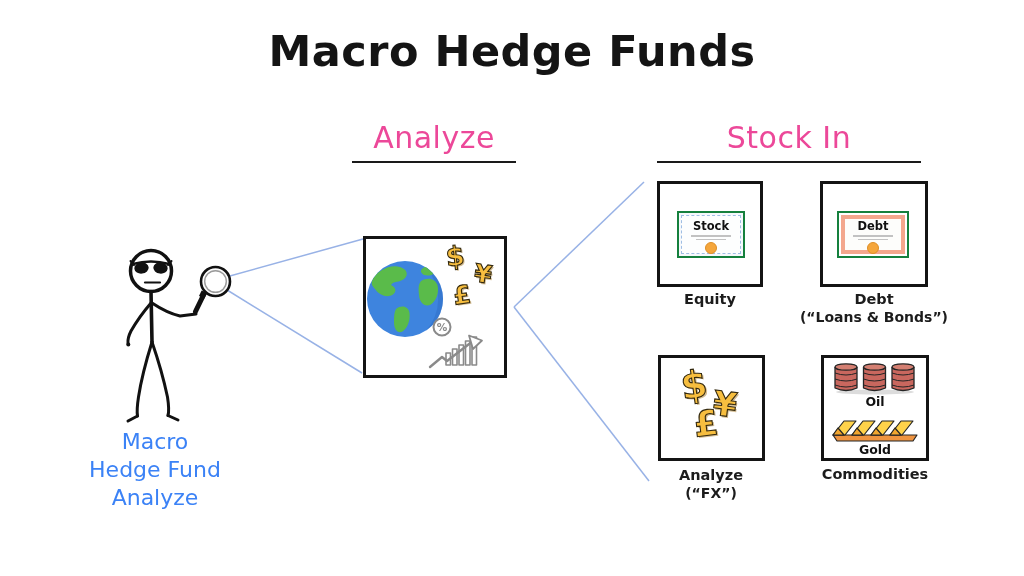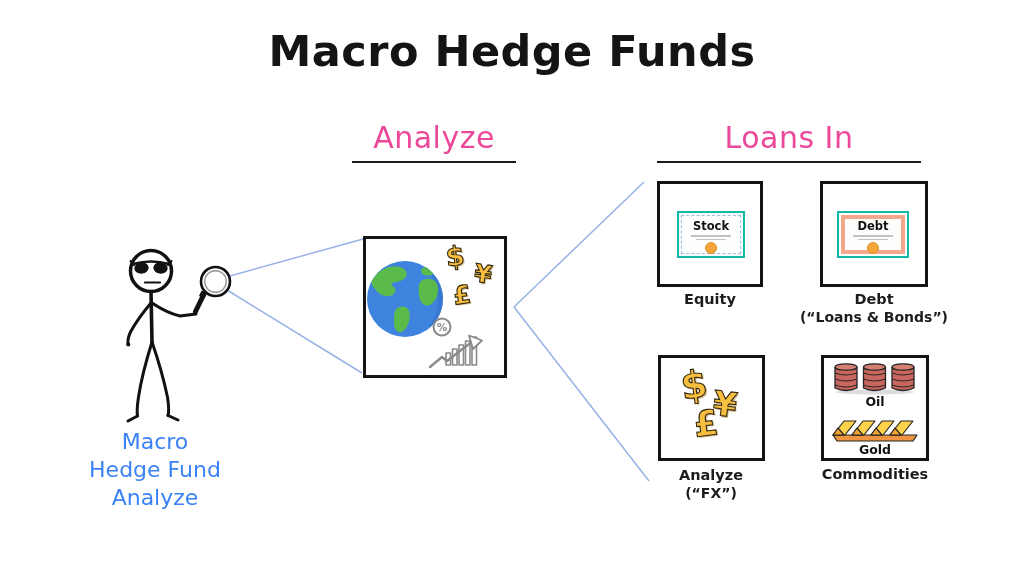--- a/index.html
+++ b/index.html
@@ -28,21 +28,21 @@
   #az-yen{left:117px;top:35px;font-size:25px;transform:translate(-50%,-50%) rotate(8deg);}
   #az-pound{left:96px;top:56px;font-size:25px;transform:translate(-50%,-50%) rotate(-8deg);}
   
   #equity-box{left:657px;top:181px;width:100px;height:100px;}
   #debt-box{left:820px;top:181px;width:102px;height:100px;}
   #currency-box{left:658px;top:355px;width:101px;height:100px;}
   #commodities-box{left:821px;top:355px;width:102px;height:100px;}
   .box-label{position:absolute;text-align:center;font-weight:700;font-size:14.5px;color:#1c1c1c;}
   .box-sublabel{position:absolute;text-align:center;font-weight:700;font-size:14px;color:#1c1c1c;}
   
-  .cert{position:absolute;background:#fff;border:2px solid #14b8a6;display:flex;flex-direction:column;align-items:center;}
+  .cert{position:absolute;background:#fff;border:2px solid #15803d;display:flex;flex-direction:column;align-items:center;}
   .cert::before{content:'';position:absolute;pointer-events:none;}
   #stock-cert{left:17px;top:27px;width:64px;height:43px;background:#F5F8FC;}
   #stock-cert::before{inset:2px;border:1px dashed #9FBEE4;background:#fdfefe;}
   #debt-cert{left:14px;top:27px;width:68px;height:43px;}
   #debt-cert::before{inset:2px;border:4px solid #F3A78D;background:#fdfdfb;}
   .cert-title{position:relative;z-index:1;font-size:11.5px;font-weight:700;margin-top:6px;color:#111;}
   .cert-line{position:relative;z-index:1;height:1.5px;background:#C2C2C2;margin-top:2px;}
   .cert-line.l1{width:40px;}
   .cert-line.l2{width:30px;}
   .cert-seal{position:relative;z-index:1;width:10px;height:10px;border-radius:50%;
@@ -64,21 +64,21 @@
       <line x1="219" y1="279" x2="363" y2="239"></line>
       <line x1="219" y1="285" x2="362" y2="373"></line>
       <line x1="514" y1="307" x2="644" y2="182"></line>
       <line x1="514" y1="307" x2="649" y2="481"></line>
     </g>
   </svg>
 
   <div id="title" class="abs">Macro Hedge Funds</div>
 
   <div id="analyze-heading" class="abs col-heading">Analyze</div>
-  <div id="invest-heading" class="abs col-heading">Loans In</div>
+  <div id="invest-heading" class="abs col-heading">Stock In</div>
 
   <svg class="abs" style="left:100px;top:240px;" width="145" height="192" viewBox="100 240 145 192">
     <g stroke="#111" fill="none" stroke-linecap="round" stroke-linejoin="round">
 
       <circle cx="151" cy="271" r="20.5" fill="#fff" stroke-width="3.5"></circle>
 
       <g>
         <path d="M133,264 Q151,259 169,264" stroke-width="2.4"></path>
         <ellipse cx="141.5" cy="268" rx="7.2" ry="5.6" fill="#111" stroke="none" transform="rotate(-6 141.5 268)"></ellipse>
         <ellipse cx="160.5" cy="268" rx="7.2" ry="5.6" fill="#111" stroke="none" transform="rotate(6 160.5 268)"></ellipse>

